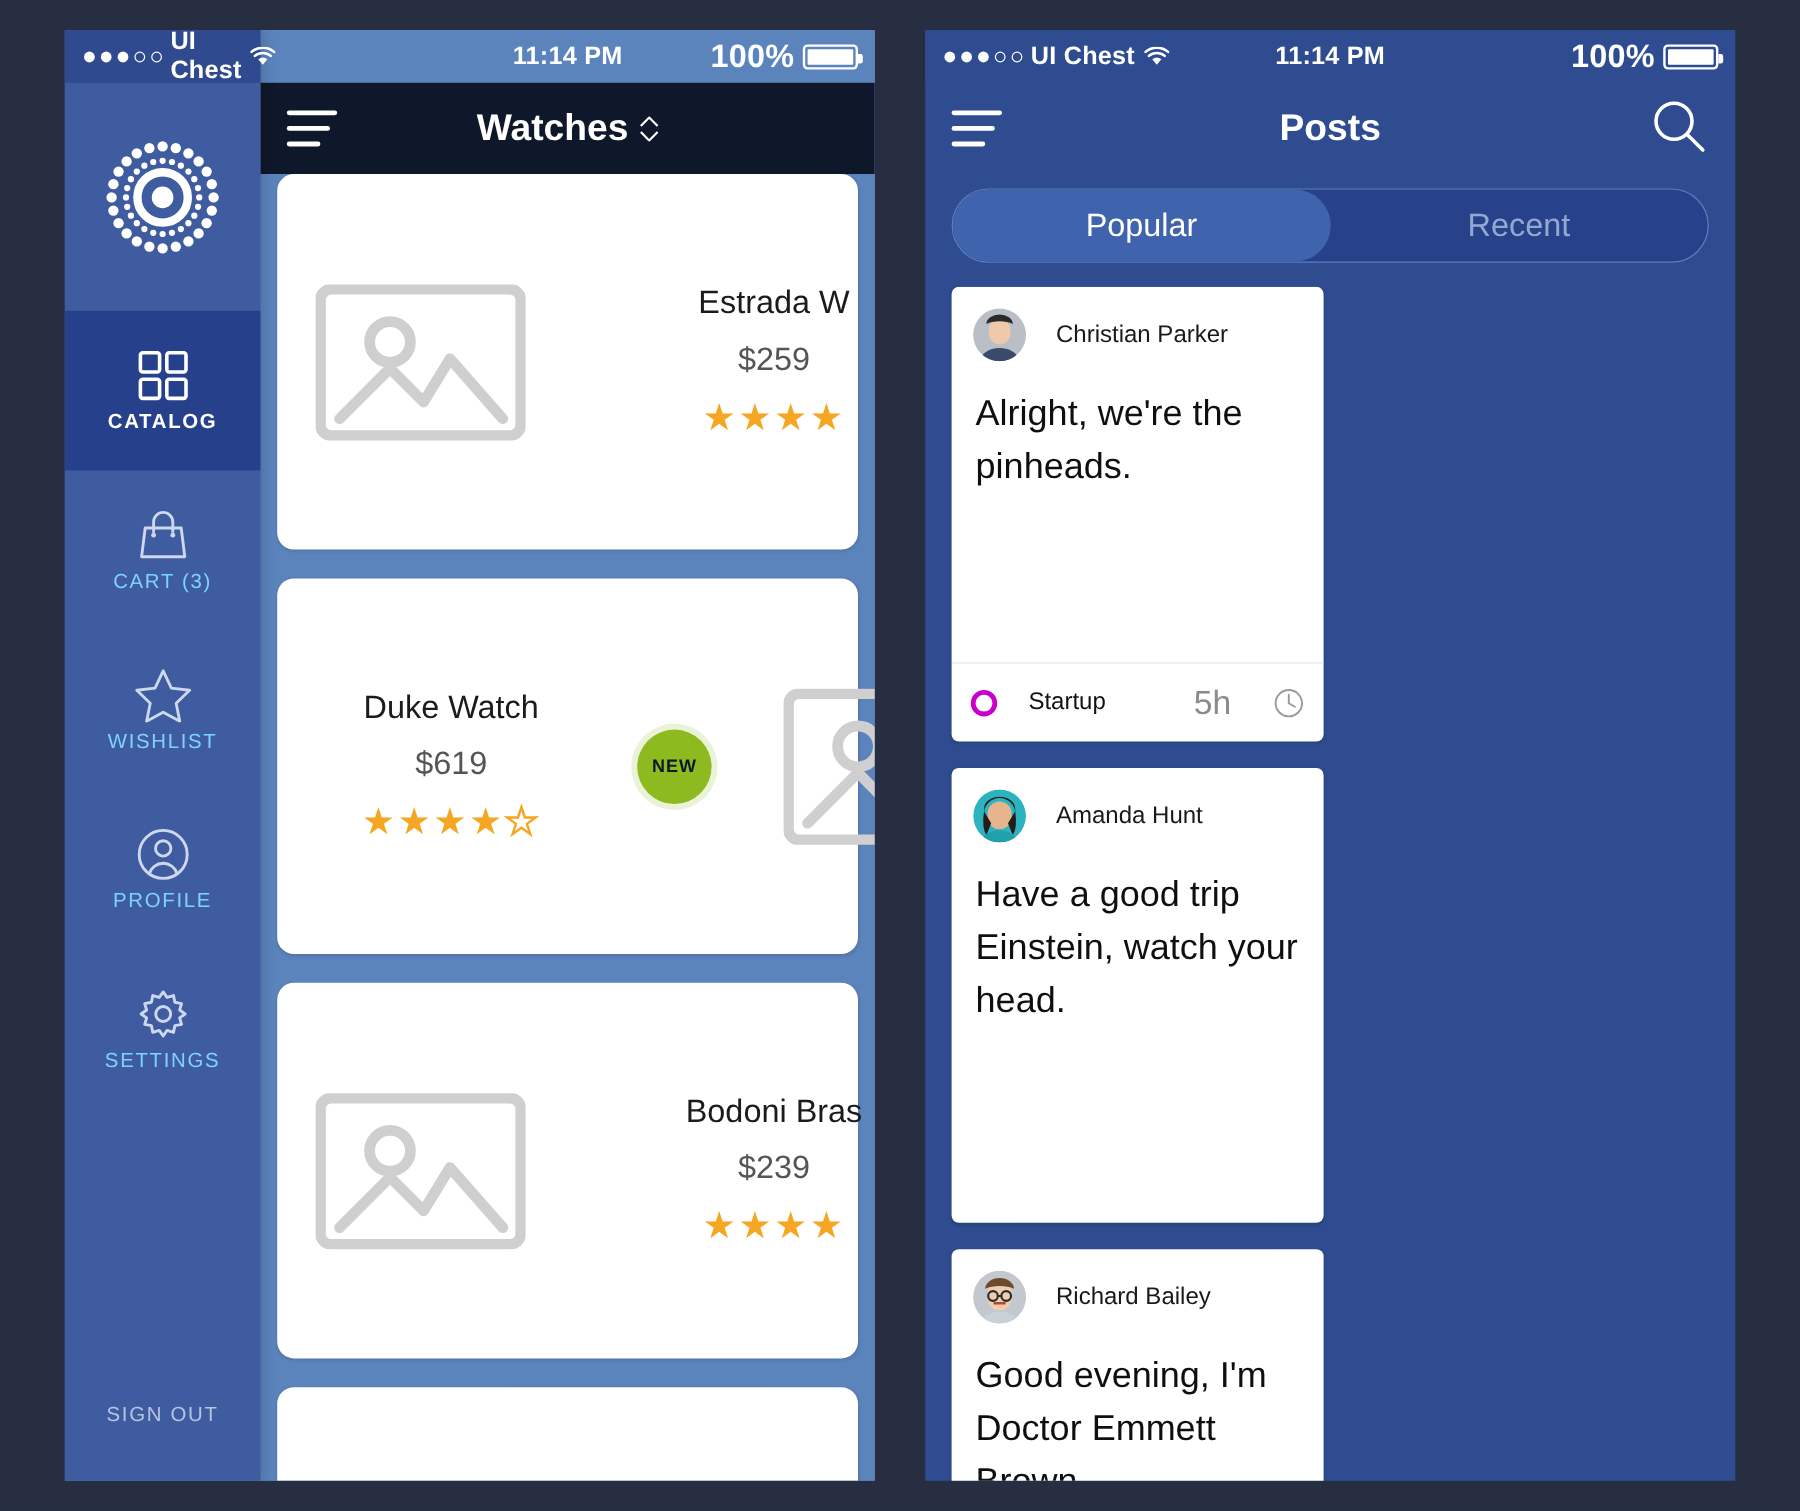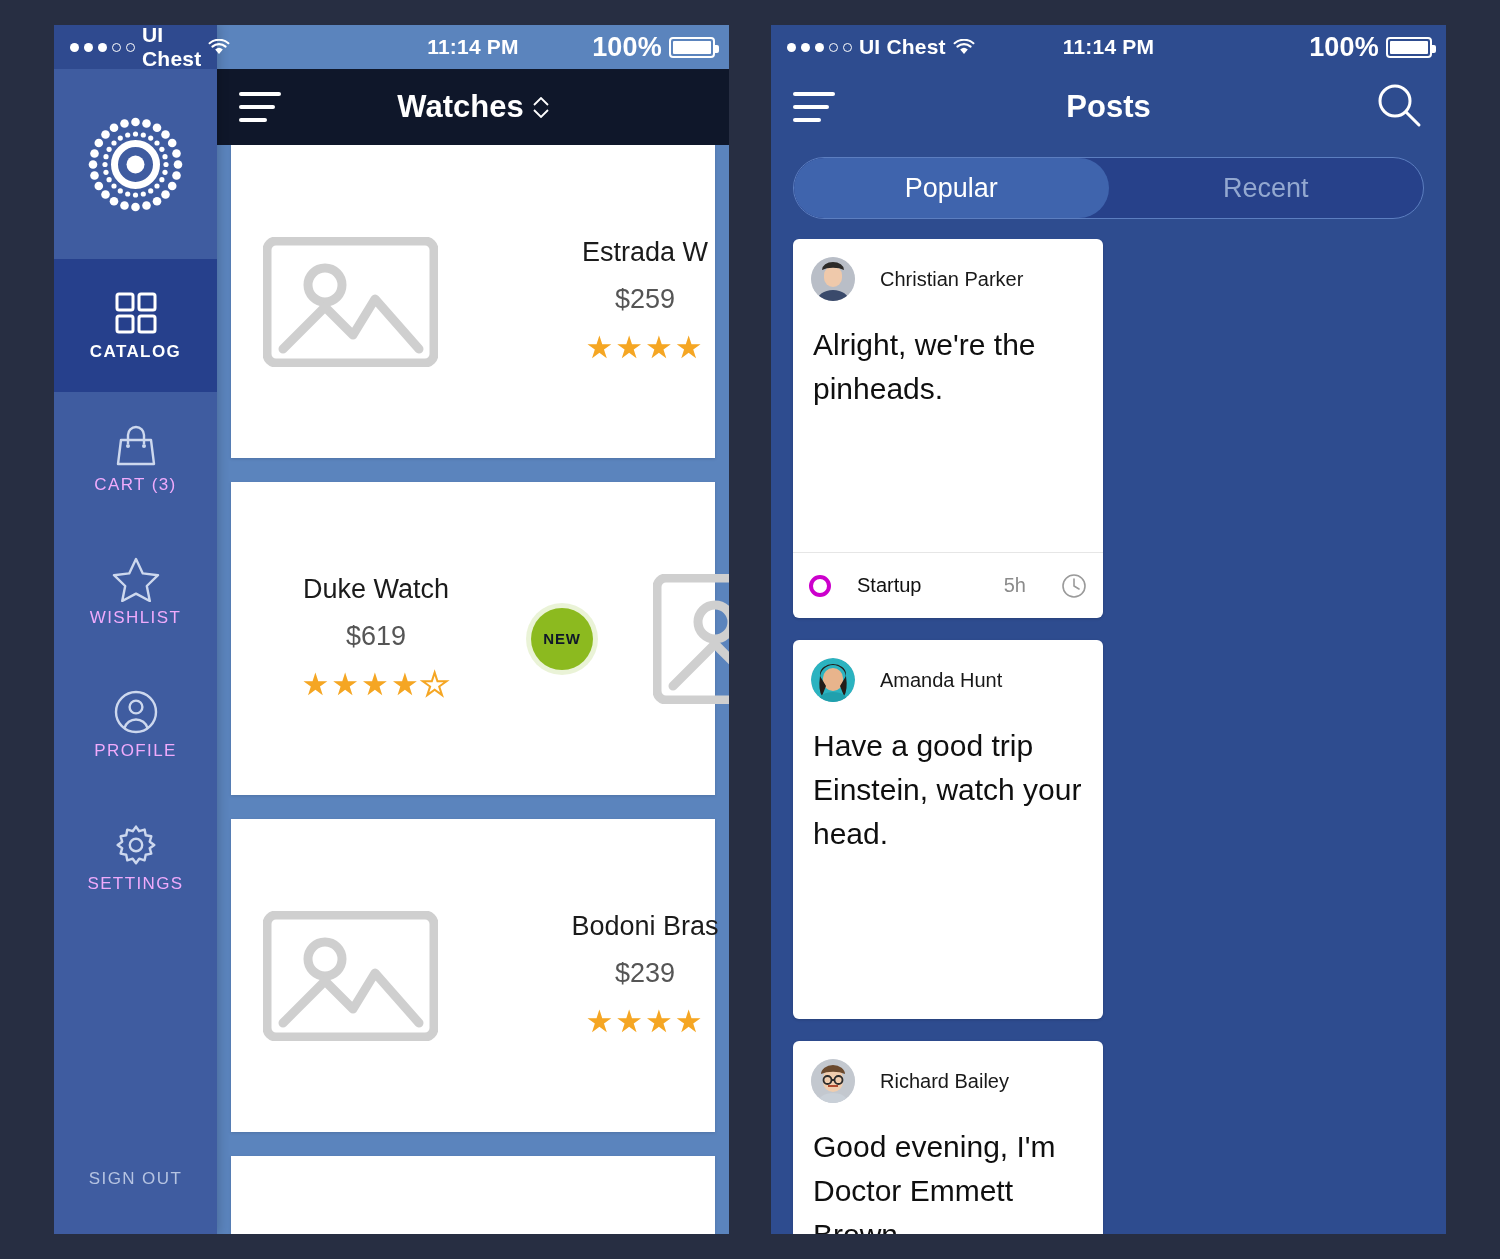--- a/index.html
+++ b/index.html
@@ -53,31 +53,31 @@
   
   #phone-left { left: 54px; top: 25px; width: 675px; height: 1209px; background:#5b84bd; }
   .drawer { position: absolute; left: 0; top: 0; width: 163px; height: 100%;
             background: #3f5ca0; display: flex; flex-direction: column; z-index: 3;
             box-shadow: 2px 0 10px rgba(0,0,0,.18); }
   .drawer-logo { height: 190px; display: flex; align-items: center; justify-content: center; }
   .menu { flex: 1; }
   .menu-item { height: 133px; display: flex; flex-direction: column;
                align-items: center; justify-content: center; gap: 6px; cursor: pointer; }
   .menu-item .mi-icon { height: 46px; display: flex; align-items: center; }
-  .menu-item .mi-label { color: #f0abfc; font-size: 17px; letter-spacing: 1.4px; }
+  .menu-item .mi-label { color: #7dd3fc; font-size: 17px; letter-spacing: 1.4px; }
   .menu-item.active { background: #26408c; }
   .menu-item.active .mi-label { color: #fff; font-weight: 700; }
   .signout { height: 110px; display: flex; align-items: center; justify-content: center;
              color: #b6c4e2; font-size: 17px; letter-spacing: 1.4px; cursor: pointer; }
 
   .content-left { position: absolute; left: 163px; top: 0; right: 0; bottom: 0;
                   background: #5b84bd; }
   .catalog-list { position: absolute; left: 0; right: 0; top: 120px; bottom: 0;
                   padding: 0 14px; overflow: hidden; }
-  .pcard { background: #fff; border-radius: 0; height: 313px; margin-bottom: 24px;
+  .pcard { background: #fff; border-radius: 14px; height: 313px; margin-bottom: 24px;
            display: flex; align-items: center; position: relative;
            box-shadow: 0 1px 3px rgba(0,0,0,.13); cursor: pointer; }
   .pcard .ph { width: 238px; display: flex; justify-content: center; flex: none; }
   .pcard .pinfo { flex: 1; text-align: center; padding-right: 10px; }
   .pcard .pname { font-size: 27px; color: #1b1b1b; margin-bottom: 16px; white-space: nowrap; }
   .pcard .pprice { font-size: 27px; color: #555; margin-bottom: 14px; white-space: nowrap; }
   .stars { font-size: 31px; color: #f5a623; letter-spacing: 2px; white-space: nowrap; }
   .newbadge { width: 62px; height: 62px; border-radius: 50%; background: #8cba1f;
               color: #0f172a; font-size: 15px; font-weight: 700; letter-spacing: .8px;
               display: flex; align-items: center; justify-content: center; flex: none;
@@ -103,21 +103,21 @@
   .avatar { width: 44px; height: 44px; border-radius: 50%; overflow: hidden; flex: none;
             background: #cfd3da; }
   .avatar svg { display: block; }
   .author { font-size: 20px; color: #191919; margin-left: 12px; }
   .post-body { flex: 1; padding: 22px 20px 0; font-size: 30px; line-height: 1.47;
                color: #0f0f0f; }
   .post-foot { border-top: 1px solid #e6e6e6; height: 66px; display: flex;
                align-items: center; padding: 0 16px; gap: 26px; }
   .ring { width: 22px; height: 22px; border-radius: 50%; border: 4px solid #c0c; flex: none; }
   .cat { font-size: 20px; color: #111; }
-  .ago { margin-left: auto; font-size: 20px; color: #8b8b8b; }
+  .ago { margin-left: auto; font-size: 28px; color: #8b8b8b; }
   .clock { margin-left: 9px; width: 26px; height: 26px; }
   .clock svg { display: block; }
 </style>
 </head>
 <body>
 
 <div class="stage">
 
   <div class="phone" id="phone-left">
 

